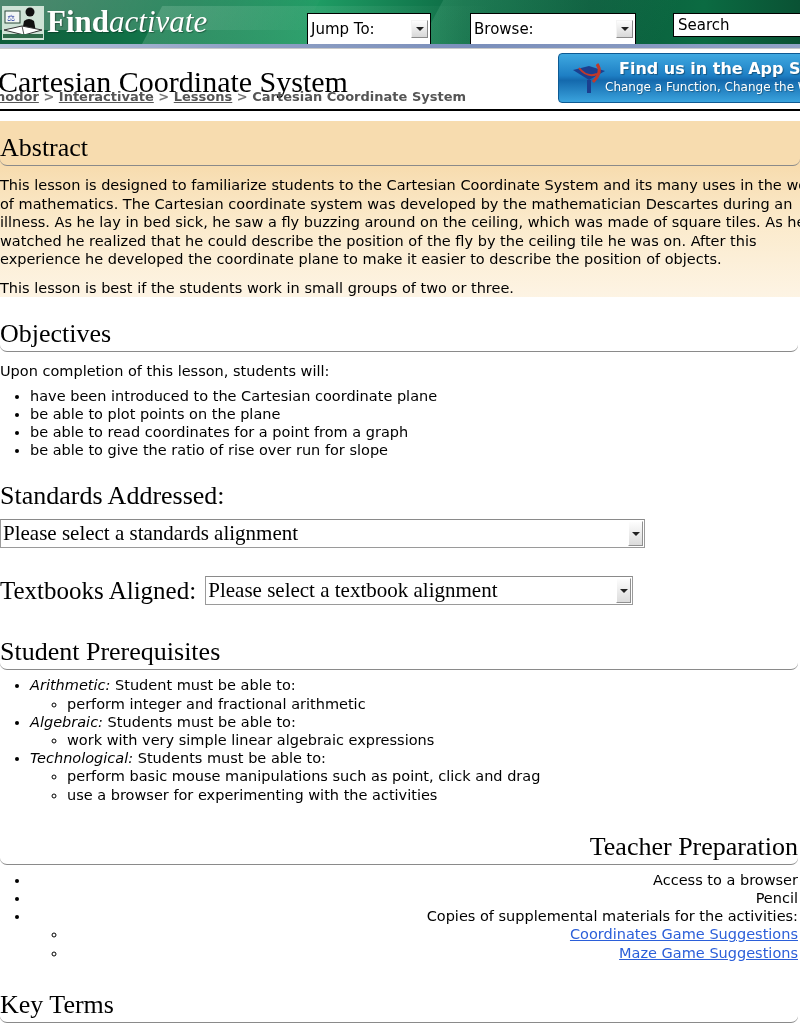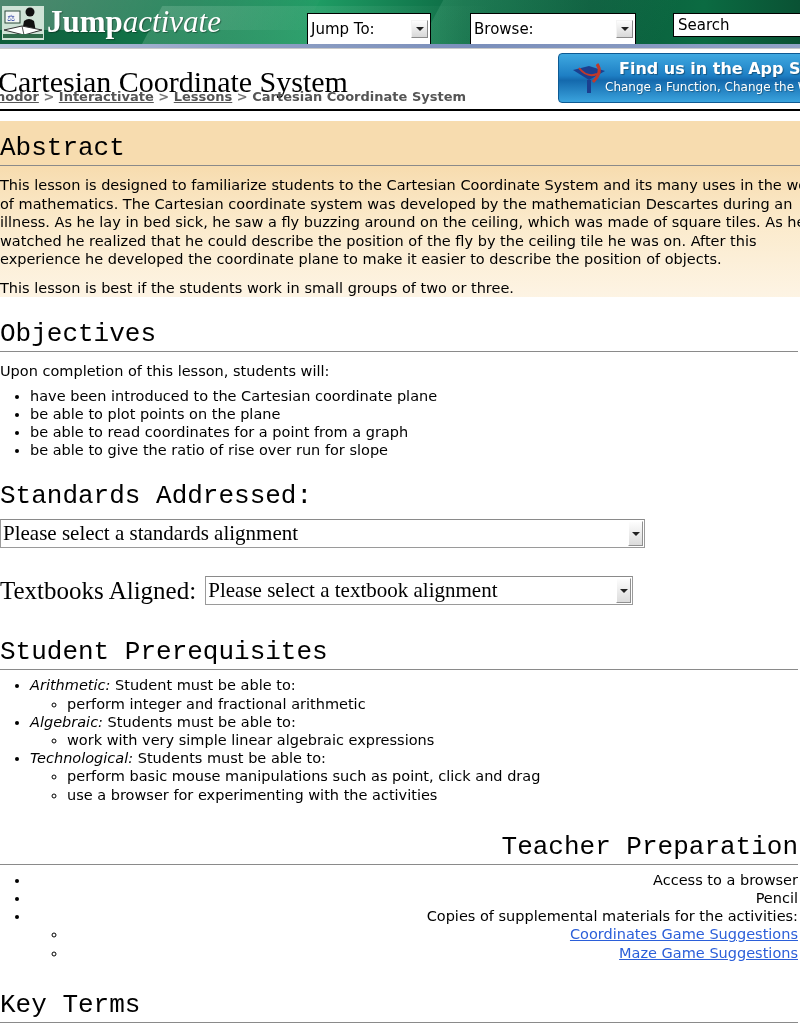--- a/index.html
+++ b/index.html
@@ -178,26 +178,27 @@
     background: linear-gradient(to bottom,
        #f7dcaf 0px, #f7dcaf 46px,
        #fbeacb 100px,
        #fdf3e2 170px,
        #fefaf2 230px,
        #ffffff 290px);
   }
   .sec-h {
     margin: 0;
     padding: 6px 0 2px 0;
-    font-family: Liberation Mono, monospace;
+    font-family: Liberation Serif, serif;
     font-size: 26px;
     font-weight: normal;
     color: #000;
     line-height: 30px;
     border-bottom: 1px solid #8a8a8a;
+    border-radius: 7px;
   }
   .abstract-block .sec-h { padding-top: 12px; }
   .body-p {
     margin: 0;
     padding: 10px 0 0 0;
     font-size: 14.5px;
     line-height: 18.5px;
     color: #000;
     font-family: "DejaVu Sans", "Liberation Sans", sans-serif;
   }
@@ -299,21 +300,21 @@
       <text x="5" y="15" font-size="9" fill="#2b3fa0" font-family="DejaVu Sans, sans-serif">⚖</text>
       <circle cx="28" cy="6" r="4.5" fill="#111"></circle>
       <path d="M20 26 L22 15 Q27 11 32 15 L34 26 Z" fill="#111"></path>
       <path d="M2 24 L20 20 L40 24 L22 29 Z" fill="#ffffff" stroke="#333"></path>
       <path d="M20 20 L22 29" stroke="#555" fill="none"></path>
       <rect x="1" y="28" width="40" height="4" fill="#2f6b4a"></rect>
     </svg>
   </span>
 
   <div class="brand">
-    <span class="b-bold">Jump</span><span class="b-ital">activate</span>
+    <span class="b-bold">Find</span><span class="b-ital">activate</span>
   </div>
 
   <div class="hdr-select" id="jumpto">
     <span class="lbl">Jump To:</span>
     <span class="arrow">
         <i></i>
       </span>
   </div>
 
   <div class="hdr-select" id="browse">

